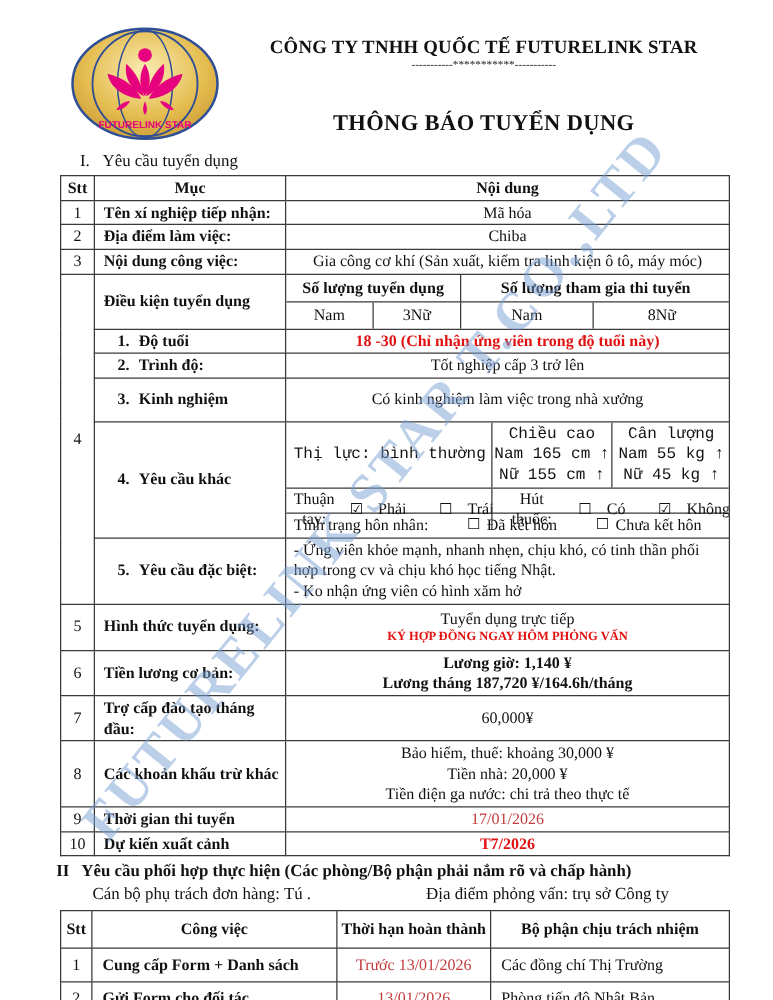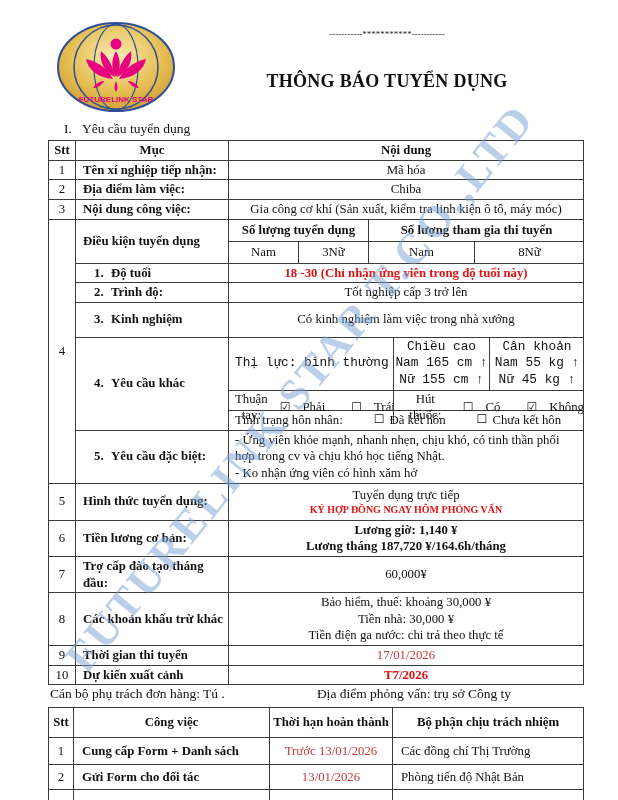--- a/index.html
+++ b/index.html
@@ -24,21 +24,21 @@
   .logo-box{width:132px;flex:0 0 132px;}
   .head-text{flex:1;text-align:center;padding-top:10px;}
   .company{font-size:15px;font-weight:bold;letter-spacing:.2px;}
   .separator{font-size:9px;color:#222;margin-top:0;line-height:1;}
   .doc-title{font-size:18px;font-weight:bold;margin-top:32px;letter-spacing:.3px;}
   
   .sec-heading{font-weight:normal;font-size:13.5px;margin:3px 0 3px 64px;}
   .sec-heading .num{display:inline-block;width:18px;}
   .sec2-heading{font-weight:bold;font-size:13.5px;margin:4px 0 2px 45px;}
   .sec2-heading .num{display:inline-block;width:20px;font-weight:bold;}
-  .sec2-line{font-size:13.5px;margin:1px 0 5px 50px;display:flex;}
+  .sec2-line{font-size:13.5px;margin:1px 0 5px 74px;display:flex;}
   .sec2-line .dia{margin-left:92px;}
   
   table{border-collapse:collapse;table-layout:fixed;margin-left:48px;}
   td,th{border:1px solid var(--line);font-size:12.8px;line-height:1.3;
         text-align:center;vertical-align:middle;padding:1px 3px;overflow:hidden;}
   th{font-weight:bold;}
   .t1{width:535px;}
   .t1 .muc{ text-align:left;font-weight:bold;padding-left:7px;}
   .t1 .muc-sub{text-align:left;font-weight:bold;padding-left:18px;}
   .t1 .muc-sub .n{display:inline-block;width:17px;}
@@ -96,20 +96,21 @@
         <path d="M65 57 C75 52 81 42 79 31 C71 38 67 47 65 57" fill="#e6017e"></path>
         <path d="M61 59 C47 58 36 50 34 39 C47 42 57 50 61 59" fill="#e6017e"></path>
         <path d="M67 59 C81 58 92 50 94 39 C81 42 71 50 67 59" fill="#e6017e"></path>
         <path d="M52 61 C49 66 45 68 41 68 C44 63 48 61 52 61" fill="#e6017e"></path>
         <path d="M76 61 C79 66 83 68 87 68 C84 63 80 61 76 61" fill="#e6017e"></path>
         <path d="M64 61 C62 66 62 69 64 72 C66 69 66 66 64 61" fill="#e6017e"></path>
         <text x="64" y="82" text-anchor="middle" font-size="8" font-weight="bold" fill="#e6017e" font-family="Liberation Sans, sans-serif">FUTURELINK STAR</text>
       </svg>
     </div>
     <div class="head-text">
+      <div class="company">CÔNG TY TNHH QUỐC TẾ FUTURELINK STAR</div>
       <div class="separator">-----------***********-----------</div>
       <div class="doc-title">THÔNG BÁO TUYỂN DỤNG</div>
     </div>
   </div>
 
   <div class="sec-heading">
     <span class="num">I.</span><span>Yêu cầu tuyển dụng</span>
   </div>
 
   <table class="t1">
@@ -170,21 +171,21 @@
       <td class="muc-sub"><span class="n">4.</span><span>Yêu cầu khác</span></td>
       <td class="cell-pad0">
         <div class="yck-rowA">
           <div class="thiluc">Thị lực: bình thường</div>
           <div class="bl">
             <span>Chiều cao</span>
             <span>Nam 165 cm ↑</span>
             <span>Nữ 155 cm ↑</span>
           </div>
           <div class="bl">
-            <span>Cân khoản</span>
+            <span>Cân lượng</span>
             <span>Nam 55 kg ↑</span>
             <span>Nữ 45 kg ↑</span>
           </div>
         </div>
         <div class="yck-rowB">
           <div>
             <span>Thuận tay:</span>
             <span class="cb">☑</span>
             <span>Phải</span>
             <span class="cb gapL">☐</span>
@@ -234,37 +235,40 @@
     <tr style="height:19px">
       <td>7</td>
       <td class="muc">Trợ cấp đào tạo tháng đầu:</td>
       <td>60,000¥</td>
     </tr>
     <tr style="height:52px">
       <td>8</td>
       <td class="muc">Các khoản khấu trừ khác</td>
       <td>
         <div>Bảo hiểm, thuế: khoảng 30,000 ¥</div>
-        <div>Tiền nhà: 30,000 ¥</div>
+        <div>Tiền nhà: 20,000 ¥</div>
         <div>Tiền điện ga nước: chi trả theo thực tế</div>
       </td>
     </tr>
     <tr style="height:19px">
       <td>9</td>
       <td class="muc">Thời gian thi tuyển</td>
       <td class="datered">17/01/2026</td>
     </tr>
     <tr style="height:19px">
       <td>10</td>
       <td class="muc">Dự kiến xuất cảnh</td>
       <td class="redbold">T7/2026</td>
     </tr>
   </tbody>
     </table>
 
+  <div class="sec2-heading">
+    <span class="num">II</span><span>Yêu cầu phối hợp thực hiện (Các phòng/Bộ phận phải nắm rõ và chấp hành)</span>
+  </div>
   <div class="sec2-line">
     <span>Cán bộ phụ trách đơn hàng: Tú .</span>
     <span class="dia">Địa điểm phỏng vấn: trụ sở Công ty</span>
   </div>
 
   <table class="t2">
     <colgroup>
         <col style="width:25px">
         <col style="width:196px">
         <col style="width:123px">

